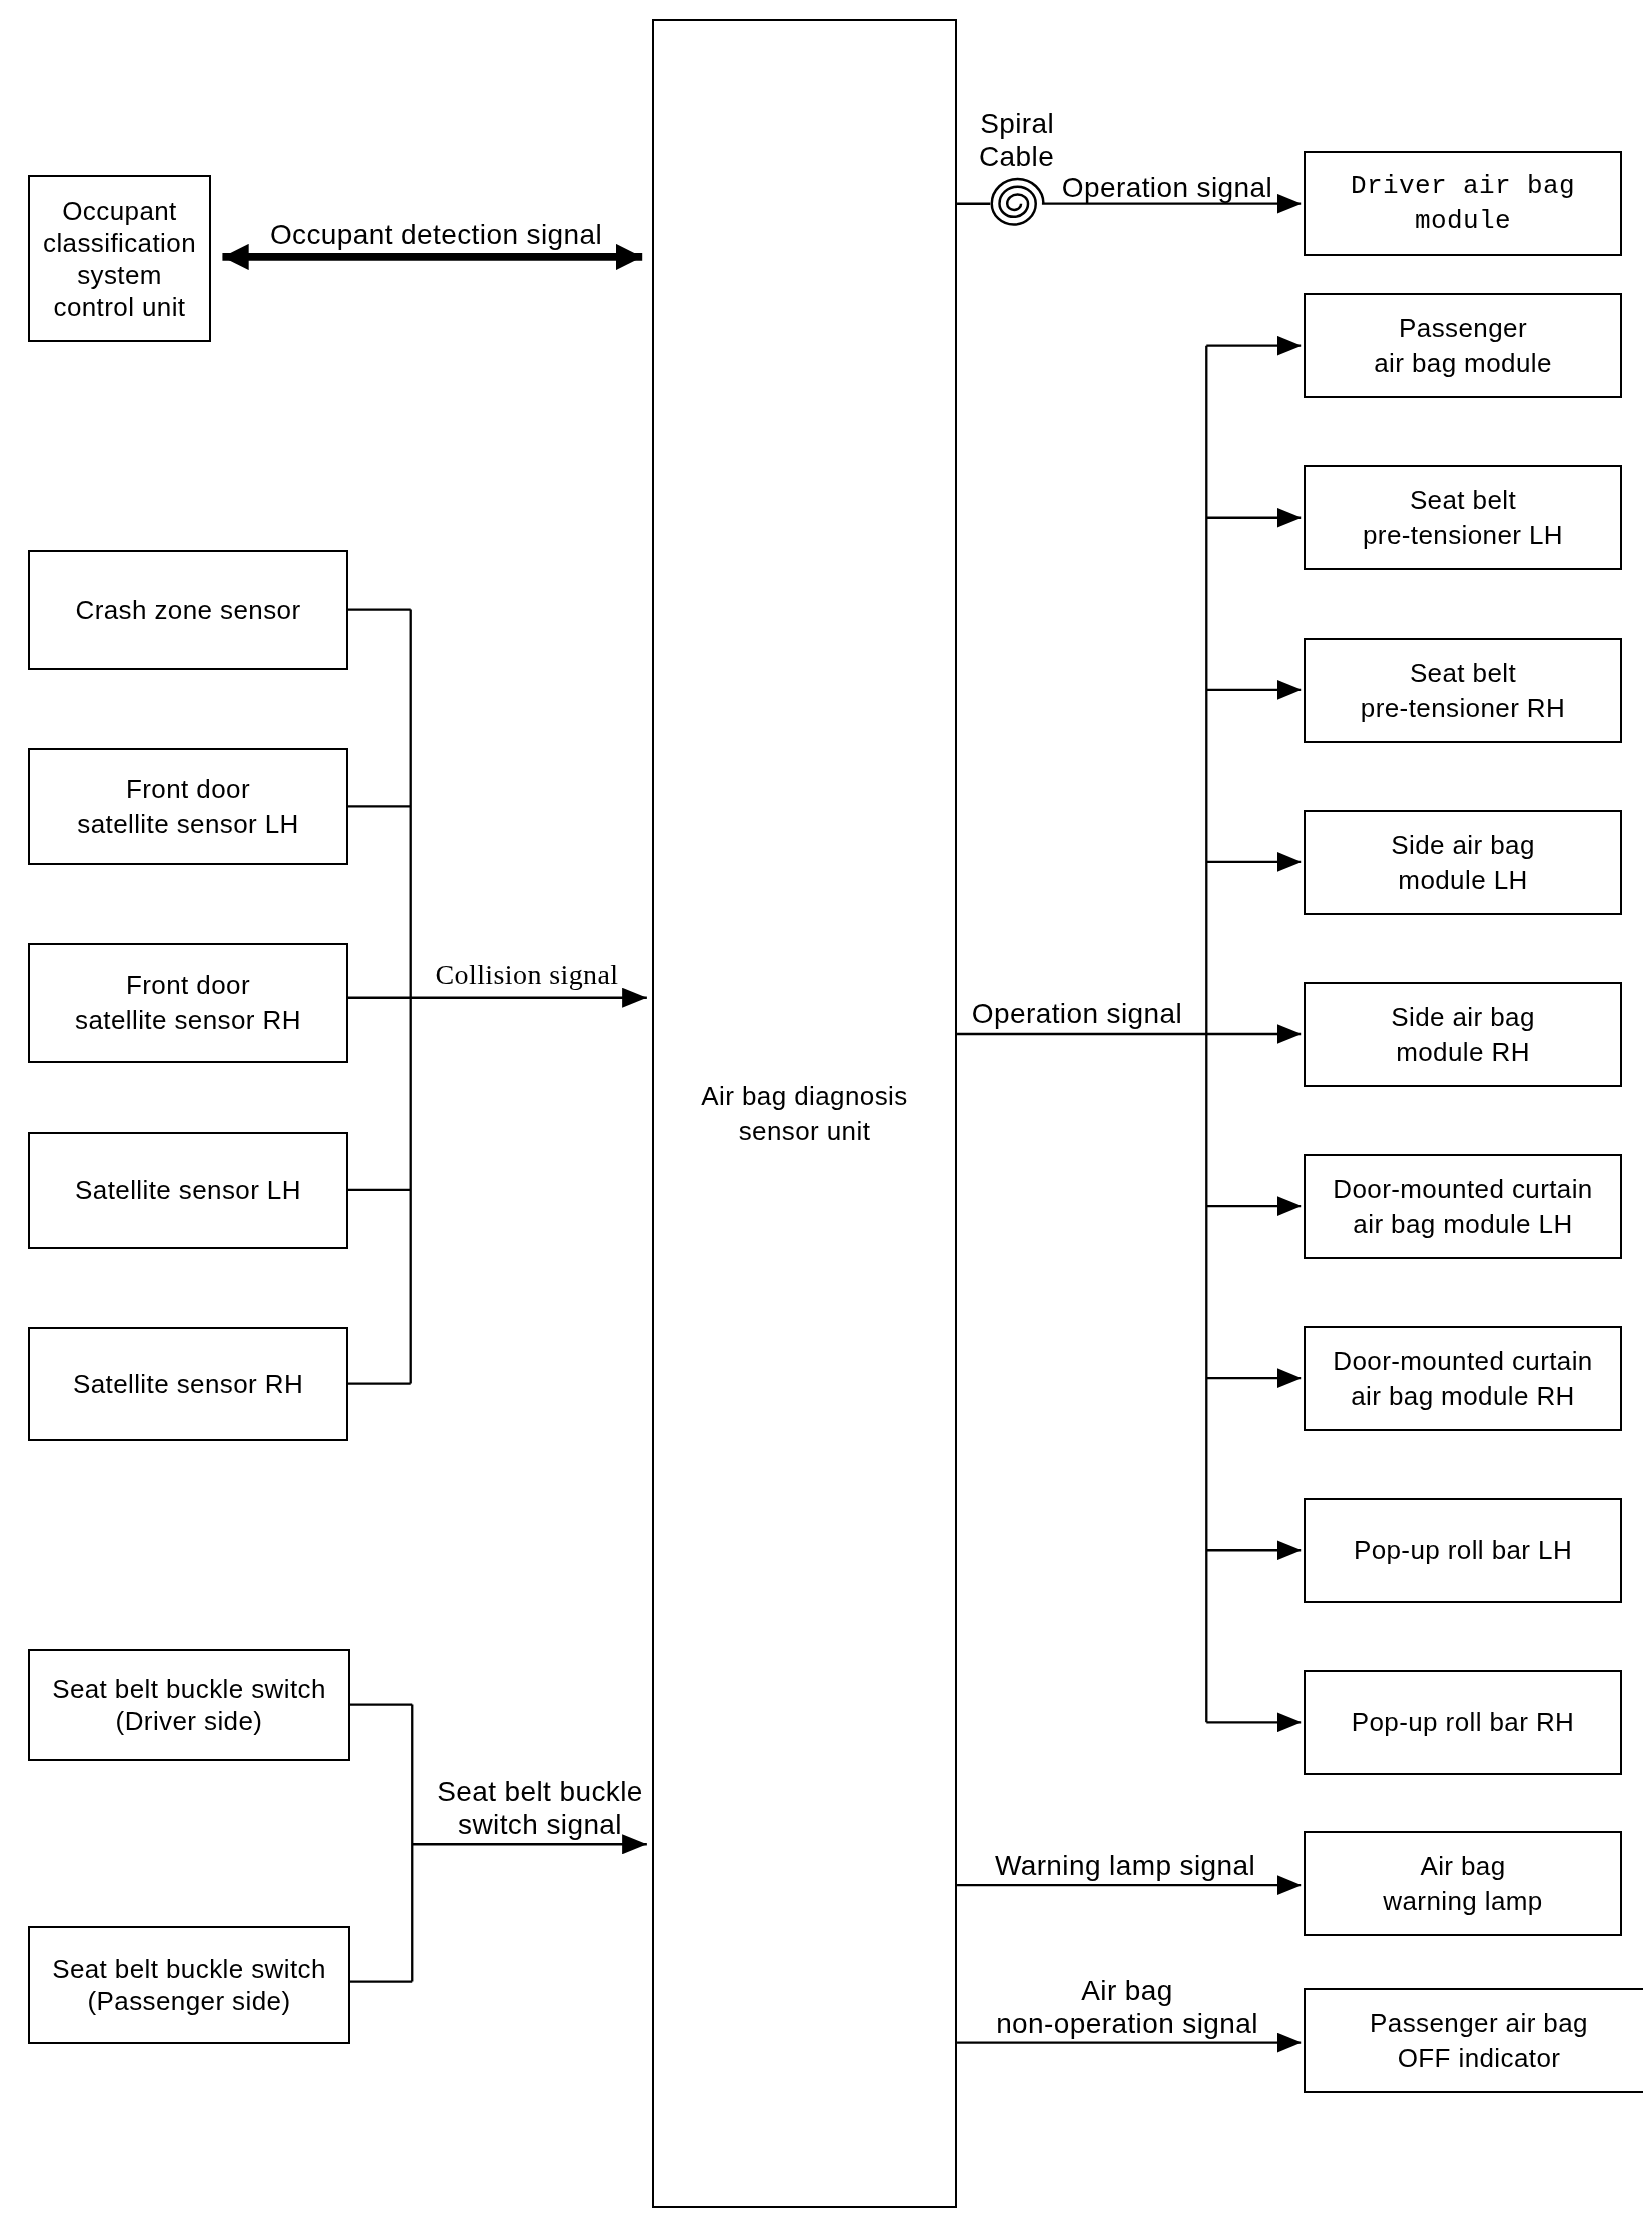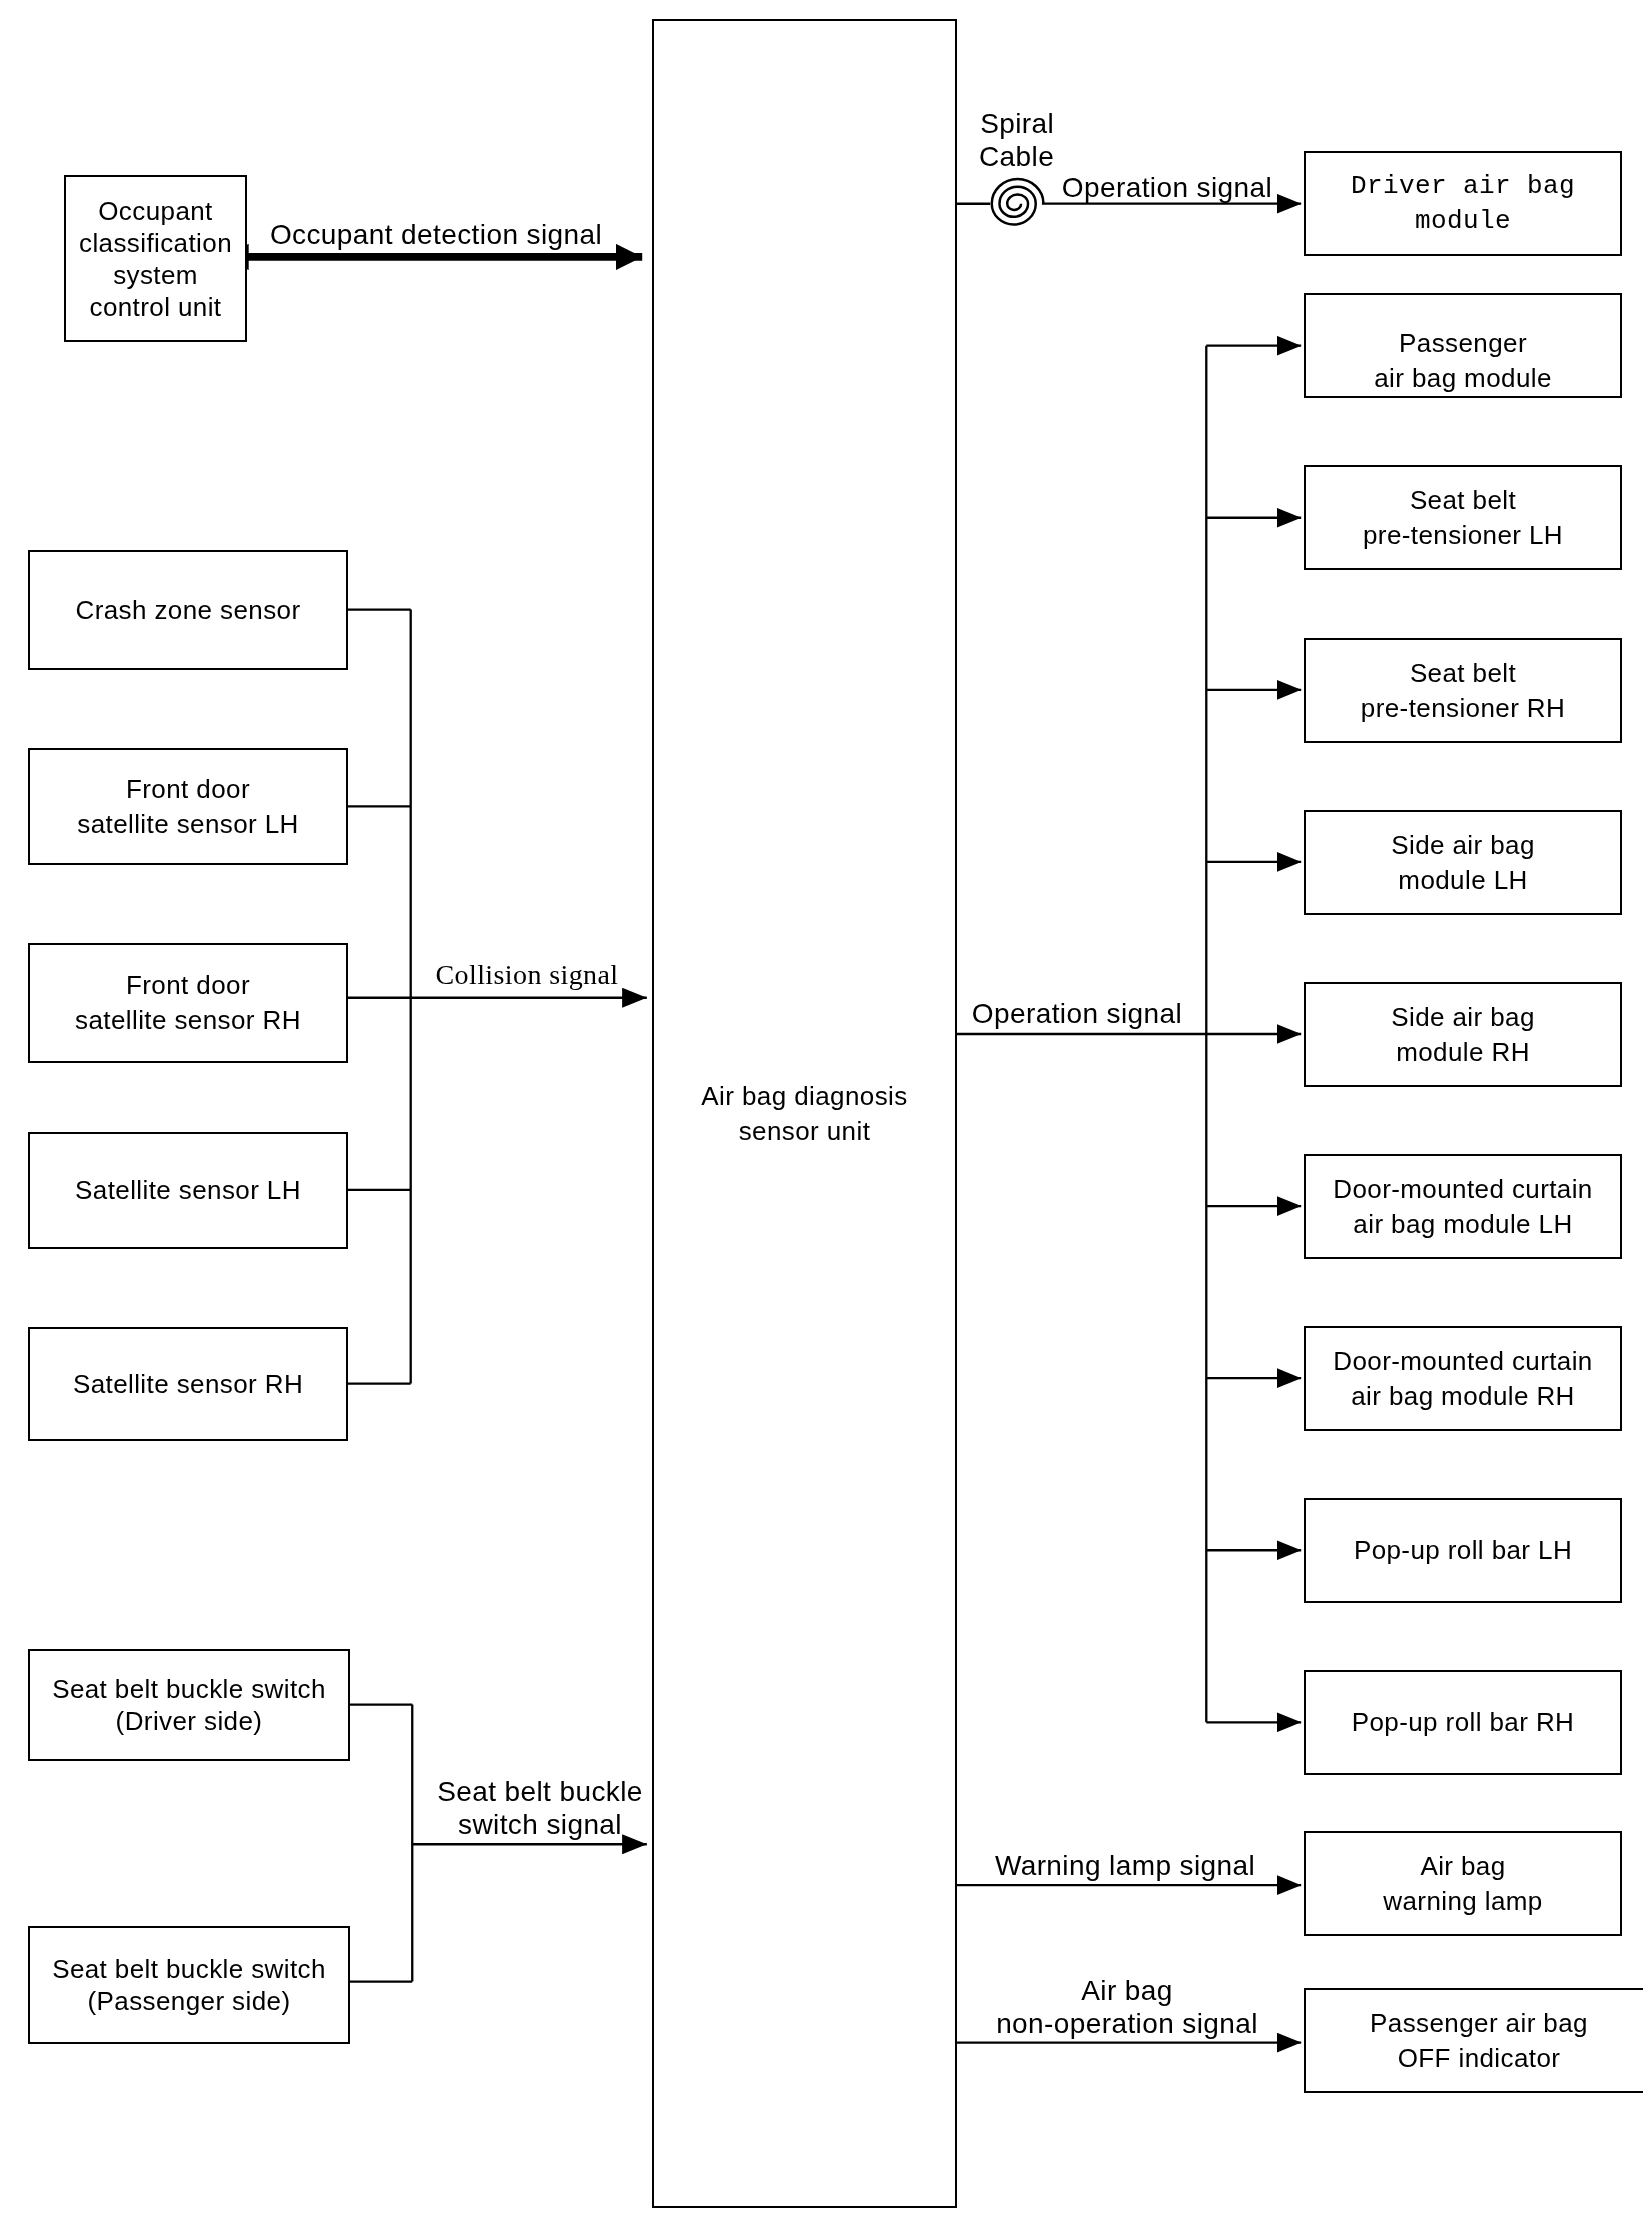--- a/index.html
+++ b/index.html
@@ -84,21 +84,21 @@
       <path d="M1563 2009 H1686" marker-end="url(#ah)"></path>
       <path d="M1563 2232 H1686" marker-end="url(#ah)"></path>
     </g>
 
     <g stroke="#000" stroke-width="3" fill="none">
       <path d="M1240 2443 H1686" marker-end="url(#ah)"></path>
       <path d="M1240 2647 H1686" marker-end="url(#ah)"></path>
     </g>
   </svg>
 
-  <div class="box" style="left:28px; top:175px; width:183px; height:167px; line-height:32px;margin-left:36px;">
+  <div class="box" style="left:28px; top:175px; width:183px; height:167px; line-height:32px;">
     <span>Occupant</span>
     <span>classification</span>
     <span>system</span>
     <span>control unit</span>
   </div>
 
   <div class="box" style="left:28px; top:550px; width:320px; height:120px;">
     <span>Crash zone sensor</span>
   </div>
 
@@ -127,21 +127,21 @@
   </div>
   <div class="box" style="left:28px; top:1926px; width:322px; height:118px; line-height:32px;">
     <span>Seat belt buckle switch</span>
     <span>(Passenger side)</span>
   </div>
 
   <div class="box" style="left:1304px; top:151px; width:318px; height:105px;font-family:Liberation Mono, monospace;">
     <span>Driver air bag</span>
     <span>module</span>
   </div>
-  <div class="box" style="left:1304px; top:293px; width:318px; height:105px;justify-content:flex-end;">
+  <div class="box" style="left:1304px; top:293px; width:318px; height:105px;">
     <span>Passenger</span>
     <span>air bag module</span>
   </div>
   <div class="box" style="left:1304px; top:465px; width:318px; height:105px;">
     <span>Seat belt</span>
     <span>pre-tensioner LH</span>
   </div>
   <div class="box" style="left:1304px; top:638px; width:318px; height:105px;">
     <span>Seat belt</span>
     <span>pre-tensioner RH</span>

